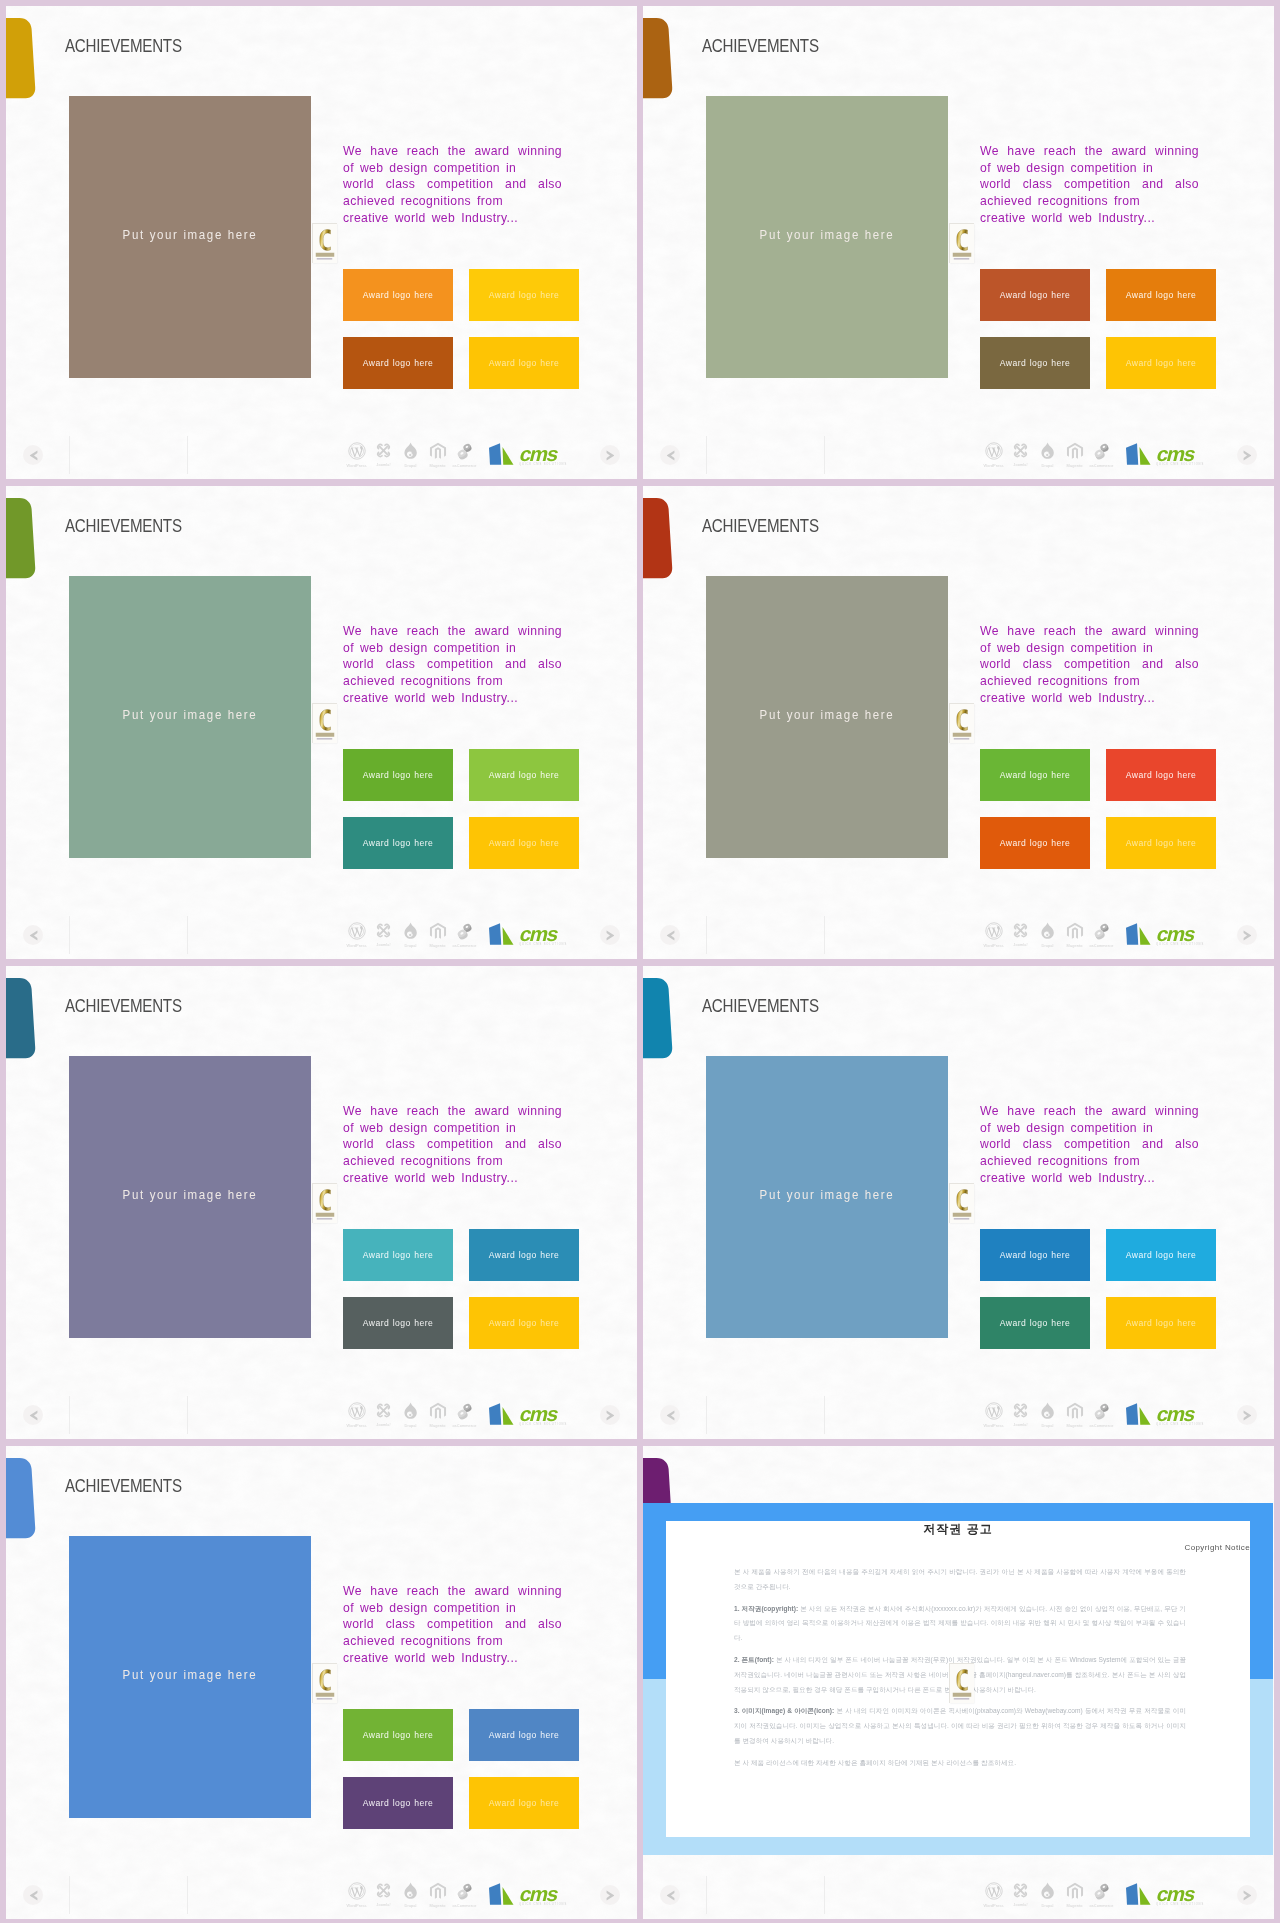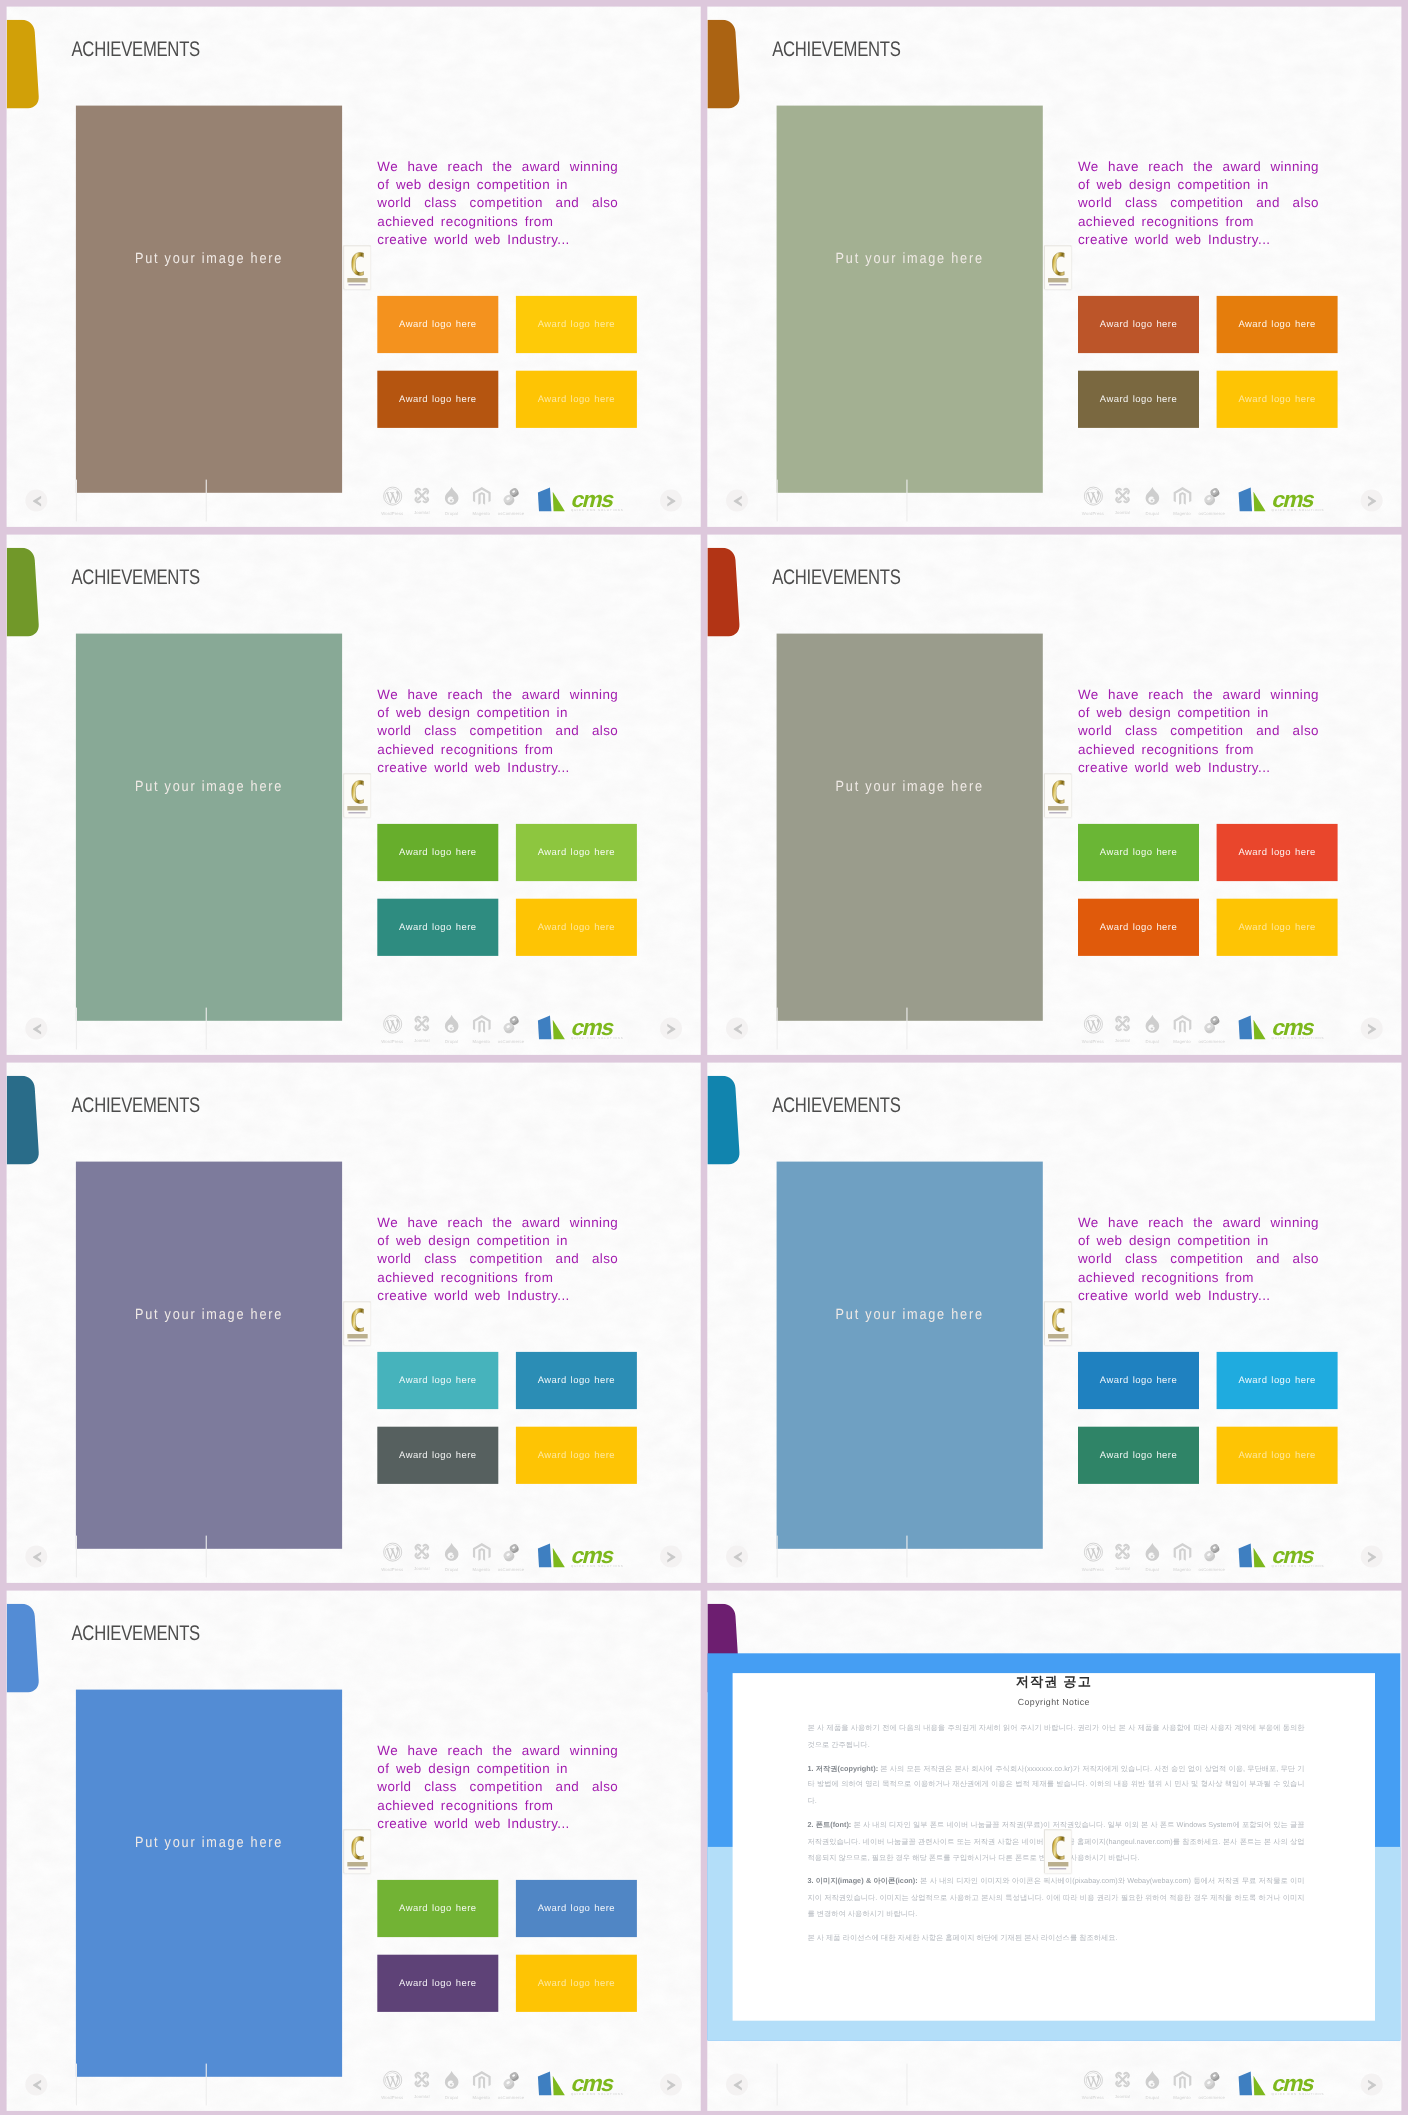--- a/index.html
+++ b/index.html
@@ -15,21 +15,21 @@
   .paper{position:absolute;inset:0;pointer-events:none;opacity:.17;}
   .paper svg{display:block;width:100%;height:100%;}
 
   .tab{position:absolute;left:0px;top:12px;width:30px;height:86px;}
   .tab svg{display:block;width:30px;height:86px;}
 
   .title{position:absolute;left:58.5px;top:30px;font-size:19.2px;letter-spacing:-.3px;
          color:#4c4c4c;white-space:nowrap;line-height:1;
          transform:scaleX(.79);transform-origin:0 0;}
 
-  .imgbox{position:absolute;left:63px;top:90px;width:242px;height:352px;}
+  .imgbox{position:absolute;left:63px;top:90px;width:242px;height:282px;}
   .imgbox .cap{position:absolute;left:0;right:0;top:131px;text-align:center;
          color:#f0eae6;font-size:13.4px;letter-spacing:1.9px;white-space:nowrap;
          transform:scaleX(.86);}
 
   .body-text{position:absolute;left:337px;top:137px;width:219px;font-size:12.2px;
          line-height:16.65px;color:#a21caf;letter-spacing:.38px;}
   .body-text .bl{text-align:justify;text-align-last:justify;height:16.65px;}
   .body-text .bl.nat{text-align-last:left;word-spacing:2.2px;}
 
   .awards{position:absolute;left:337px;top:263px;width:236px;height:120px;}
@@ -60,21 +60,21 @@
   .cmsicon .nm{display:block;font-size:4.1px;color:#d3d3d3;letter-spacing:.1px;
       margin-top:-1px;white-space:nowrap;transform:scale(.95);}
   .cmslogo{margin-left:10px;margin-bottom:1px;}
 
   
   .cpwrap{position:absolute;left:0;top:57px;width:630px;height:352px;background:#459EF3;}
   .cpwrap .lower{position:absolute;left:0;right:0;top:176px;bottom:0;background:#B3DEF9;}
   .cpcard{position:absolute;left:23px;top:18px;width:584px;height:316px;background:#fff;}
   .cptitle{text-align:center;font-size:12px;color:#2e2e2e;font-weight:bold;
       letter-spacing:1px;}
-  .cpsub{text-align:center;font-size:8px;color:#565656;margin-top:5px;letter-spacing:.4px;}
+  .cpsub{text-align:right;font-size:8px;color:#565656;margin-top:5px;letter-spacing:.4px;}
   .cpbody{margin:13px 64px 0 68px;font-size:6.6px;line-height:14.8px;color:#b2b7bd;
       text-align:justify;letter-spacing:.02px;}
   .cpbody p{margin:0 0 7px 0;}
   .cpbody b{color:#82878d;font-weight:bold;}
 </style>
 </head>
 <body>
 
 <div class="deck" id="deck">
     <div class="slide" style="left: 6px; top: 6px;">

